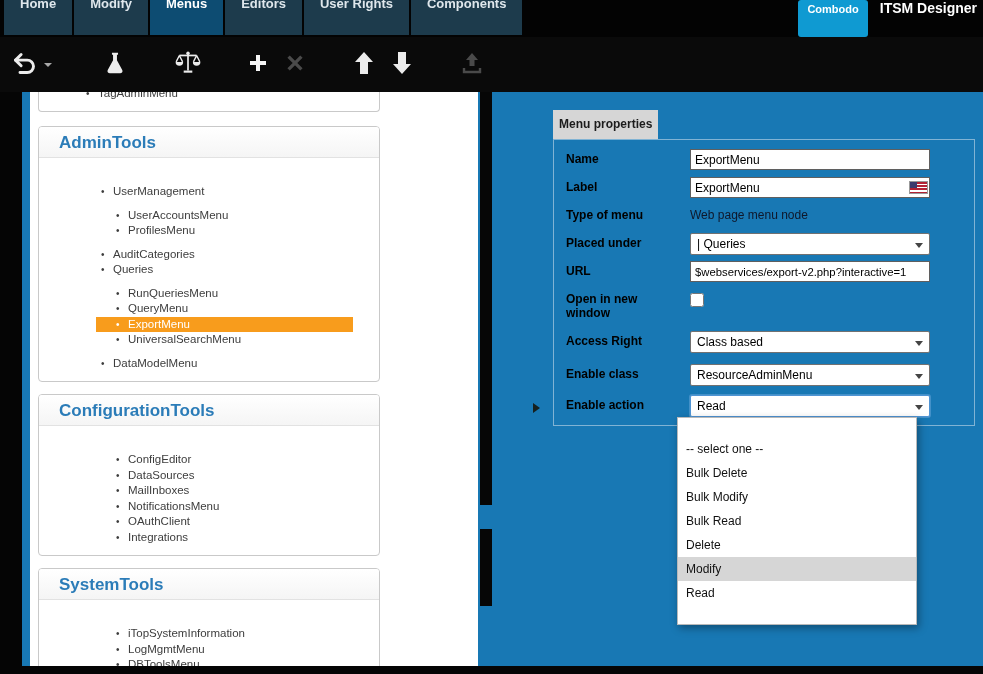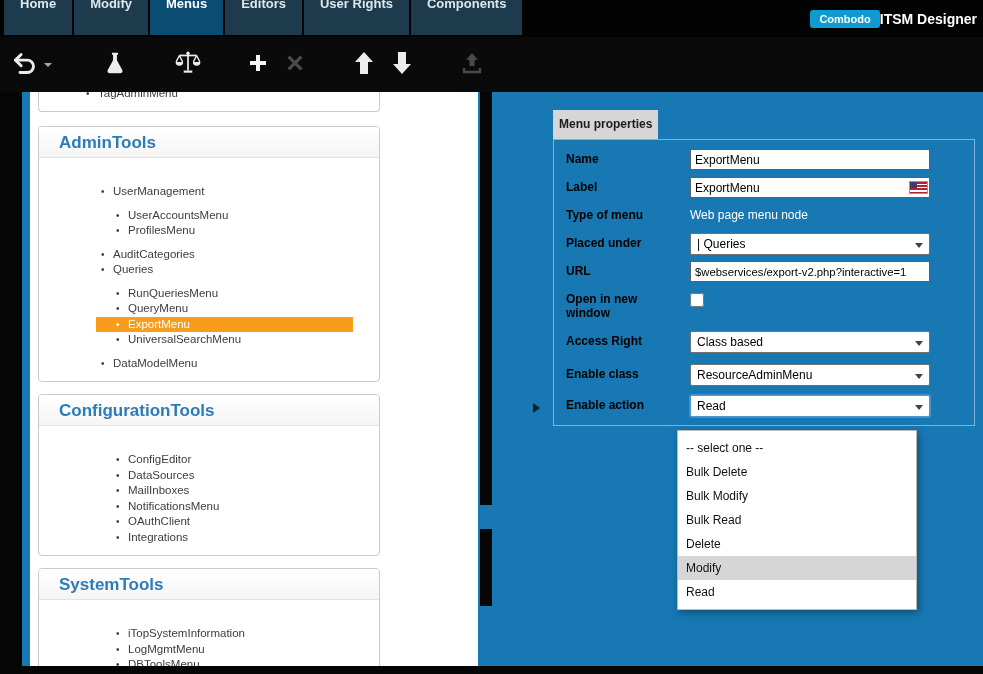--- a/index.html
+++ b/index.html
@@ -3,21 +3,21 @@
 <meta charset="utf-8">
 <style>
   * { margin:0; padding:0; box-sizing:border-box; }
   body { font-family:"Liberation Sans", sans-serif; background:#000; }
   #stage { position:relative; width:983px; height:674px; background:#1878b4; overflow:hidden; }
 
   
   .navbar { position:absolute; top:0; left:0; width:983px; height:37px; background:#030303; display:flex; align-items:flex-end; padding-left:4px; z-index:10; }
   .tab { margin:0 2px 2px 0; padding:0 16px; height:49px; line-height:35px; background:#1d3b4c; color:#dfe7ec; font-size:13px; font-weight:bold; cursor:pointer; }
   .tab.active { background:#0d4c72; color:#fff; }
-  .brand { position:absolute; right:6px; top:0; height:37px; display:flex; align-items:center; }
+  .brand { position:absolute; right:6px; top:0; height:37px; display:flex; gap:12px; }
   .badge { background:#0f9ad2; color:#fff; font-size:11px; font-weight:bold; padding:3px 9px; border-radius:3px; }
   .app-title { color:#fff; font-size:14px; font-weight:bold; }
 
   
   .toolbar { position:absolute; top:37px; left:0; width:983px; height:55px; background:#0a0a0a; display:flex; align-items:center; padding-left:8px; z-index:10; }
   .tbtn { background:none; border:none; height:46px; display:flex; align-items:center; justify-content:center; padding:0 3px; cursor:pointer; }
   .caret { width:0; height:0; border-left:4px solid transparent; border-right:4px solid transparent; border-top:4px solid #a8a8a8; }
   .ml-lg { margin-left:44px; } .ml-md { margin-left:40px; } .ml-sm { margin-left:8px; } .ml-plus { margin-left:38px; }
 
   
@@ -40,32 +40,32 @@
   .tree-item.lvl2 { padding-left:77px; }
   .tree-item.gap { margin-top:8px; }
   .tree-item.selected { background:#f89c1c; color:#fff; margin-left:57px; padding-left:20px; width:257px; }
   .bullet { width:12px; font-size:10px; flex:0 0 12px; }
 
   
   .prop-tab { position:absolute; left:553px; top:110px; height:29px; line-height:29px; padding:0 6px; background:#d6d6d6; color:#1c1c1c; font-size:12px; font-weight:bold; z-index:3; }
   .prop-panel { position:absolute; left:553px; top:139px; width:422px; height:287px; border:1px solid rgba(215,228,238,0.55); z-index:2;padding-left:30px; }
   .prop-row { position:absolute; left:12px; width:398px; }
   .prop-label { position:absolute; left:0; top:3px; width:108px; font-size:12px; font-weight:bold; color:#000; line-height:14px; }
-  .prop-static { position:absolute; left:124px; top:3px; font-size:12px; color:#ffffff; }
+  .prop-static { position:absolute; left:124px; top:3px; font-size:12px; color:#0f172a; }
   .prop-input { position:absolute; left:124px; top:0; width:240px; height:21px; border:1px solid #5f5f5f; background:#fff; font-size:12px; padding:0 4px; color:#000; font-family:"Liberation Sans", sans-serif; }
   .prop-input.url { font-size:11.3px; }
   .flag-icon { position:absolute; left:344px; top:5px; width:17px; height:11px; background:repeating-linear-gradient(#b22234 0 1.6px, #ffffff 1.6px 3.2px); outline:1px solid #999; }
   .flag-icon .canton { position:absolute; left:0; top:0; width:7px; height:6px; background:#3c3b6e; }
   .prop-checkbox { position:absolute; left:124px; top:4px; width:14px; height:14px; }
   .prop-select { position:absolute; left:124px; top:0; width:240px; height:22px; background:#fff; border:1px solid #717171; border-radius:2px; font-size:12px; line-height:20px; padding:0 22px 0 6px; color:#000000; cursor:default; white-space:nowrap; overflow:hidden; }
   .prop-select.focused { border-color:#4f94d4; box-shadow:0 0 0 1px rgba(120,175,225,0.45); }
   .select-arrow { position:absolute; right:6px; top:9px; width:0; height:0; border-left:4px solid transparent; border-right:4px solid transparent; border-top:5px solid #444; }
 
   
-  .dropdown { position:absolute; left:677px; top:417px; width:240px; background:#fff; border:1px solid #b9b9b9; box-shadow:2px 3px 8px rgba(0,0,0,0.35); padding:5px 0; z-index:20;margin-top:13px; }
+  .dropdown { position:absolute; left:677px; top:417px; width:240px; background:#fff; border:1px solid #b9b9b9; box-shadow:2px 3px 8px rgba(0,0,0,0.35); padding:19px 0; z-index:20; }
   .dd-option { height:24px; line-height:24px; padding-left:8px; font-size:12px; color:#111; cursor:pointer; }
   .dd-option.hl { background:#d6d6d6; }
 </style>
 </head>
 <body>
 
 <div id="stage">
 
   <div class="navbar">
     <div class="tab">Home</div>

